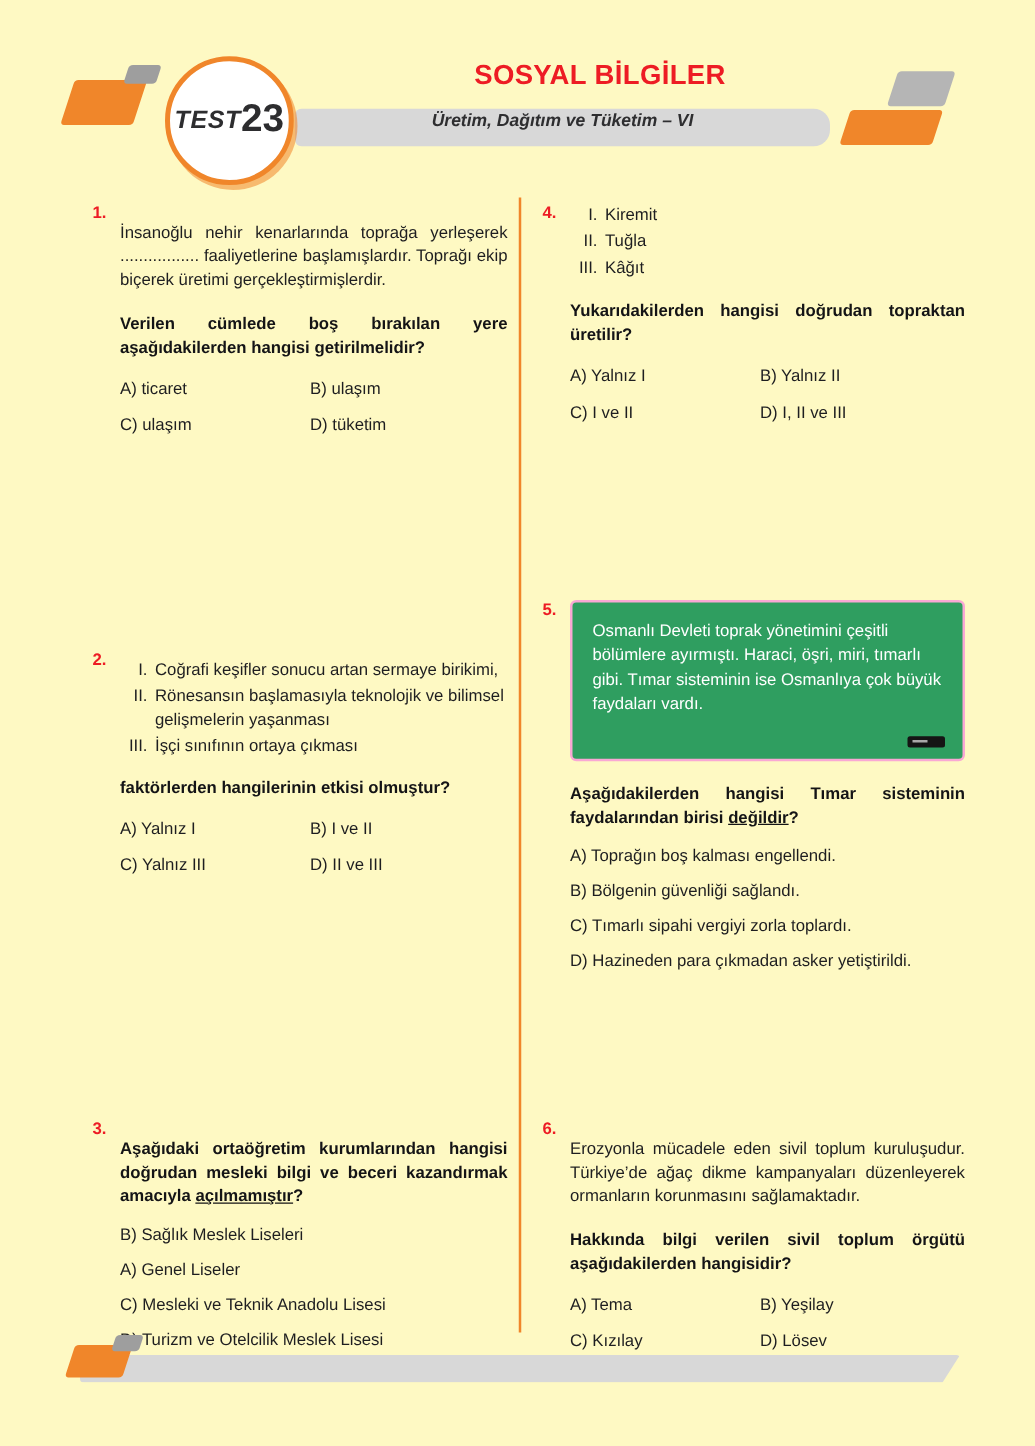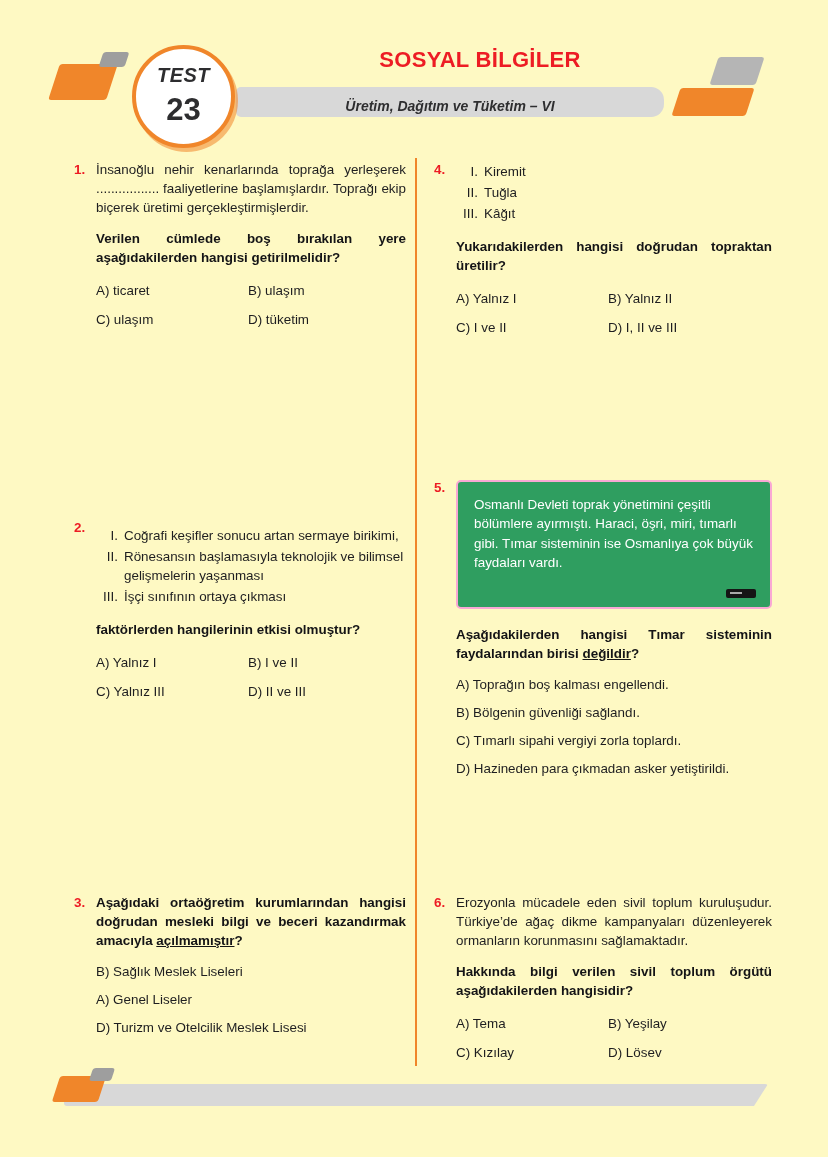--- a/index.html
+++ b/index.html
@@ -11,42 +11,42 @@
   .deco-tl-orange{left:54px;top:64px;width:58px;height:36px;background:var(--accent_orange,#f0862a);}
   .deco-tl-gray{left:101px;top:52px;width:26px;height:15px;background:#9e9e9e;}
   .deco-tr-gray{left:714px;top:57px;width:46px;height:28px;background:#b5b5b5;}
   .deco-tr-orange{left:676px;top:88px;width:74px;height:28px;background:var(--accent_orange,#f0862a);}
   .deco-bl-orange{left:56px;top:1076px;width:46px;height:26px;background:var(--accent_orange,#f0862a);}
   .deco-bl-gray{left:91px;top:1068px;width:22px;height:13px;background:#9e9e9e;}
 
   
   .badge{position:absolute;left:132px;top:45px;width:103px;height:103px;background:#fff;
          border:4px solid var(--accent_orange,#f0862a);border-radius:50%;box-sizing:border-box;
-         display:flex;flex-direction:column;align-items:center;justify-content:center;z-index:3;
+         display:flex;flex-direction:row;align-items:center;justify-content:center;z-index:3;
          box-shadow:3px 4px 0 rgba(240,134,42,.55);}
   .badge .t{font-style:italic;font-weight:bold;font-size:20px;color:#2d2d2f;letter-spacing:.5px;}
   .badge .n{font-weight:bold;font-size:31px;color:#2d2d2f;margin-top:-2px;}
   .main-title{position:absolute;left:290px;top:44px;width:380px;text-align:center;
               font-size:22px;font-weight:bold;color:var(--accent_red,#ed1c24);letter-spacing:.3px;}
   .subtitle-bar{position:absolute;left:236px;top:87px;width:428px;height:30px;background:#d8d8d8;
-                border-radius:5px 13px 13px 5px;display:flex;align-items:flex-end;justify-content:center;
+                border-radius:5px 13px 13px 5px;display:flex;align-items:flex-start;justify-content:center;
                 font-style:italic;font-weight:bold;font-size:14px;color:#2e2e30;z-index:2;}
 
   .divider{position:absolute;left:415px;top:158px;width:2px;height:908px;background:var(--accent_orange,#f0862a);}
 
   
   .footer-bar{position:absolute;left:64px;top:1084px;width:704px;height:22px;background:#d8d8d8;
               border-radius:3px;clip-path:polygon(0 0,100% 0,calc(100% - 14px) 100%,0 100%);}
 
   
   .q{position:absolute;display:flex;}
   .qnum{flex:0 0 22px;font-weight:bold;color:var(--accent_red,#e8262c);}
   .qbody{flex:1;min-width:0;}
   p{margin:0;}
-  .just{text-align:justify;}
+  .just{text-align:justify;margin-top:16px;}
   .intro{margin-bottom:12px;}
   .stem{font-weight:bold;color:#141416;}
   .ul{text-decoration:underline;}
   .opts2{display:grid;grid-template-columns:152px 1fr;row-gap:10px;margin-top:14px;}
   .optlist{margin-top:12px;}
   .optlist .opt{display:block;margin-bottom:9px;}
   .rlist{margin:8px 0 14px 0;}
   .ritem{display:flex;margin:2px 0;}
   .rnum{flex:0 0 22px;text-align:right;margin-right:6px;}
   .rtext{flex:1;}
@@ -128,20 +128,21 @@
     </div>
   </section>
 
   <section class="q" id="q3">
     <div class="qnum">3.</div>
     <div class="qbody">
       <p class="stem just"><span>Aşağıdaki ortaöğretim kurumlarından hangisi doğrudan mesleki bilgi ve beceri kazandırmak amacıyla </span><span class="ul">açılmamıştır</span><span>?</span></p>
       <div class="optlist">
         <span class="opt">B) Sağlık Meslek Liseleri</span>
         <span class="opt">A) Genel Liseler</span>
+        <span class="opt">C) Mesleki ve Teknik Anadolu Lisesi</span>
         <span class="opt">D) Turizm ve Otelcilik Meslek Lisesi</span>
       </div>
     </div>
   </section>
 
   <section class="q" id="q4">
     <div class="qnum">4.</div>
     <div class="qbody">
       <div class="rlist" style="margin-top:0;">
         <div class="ritem">

